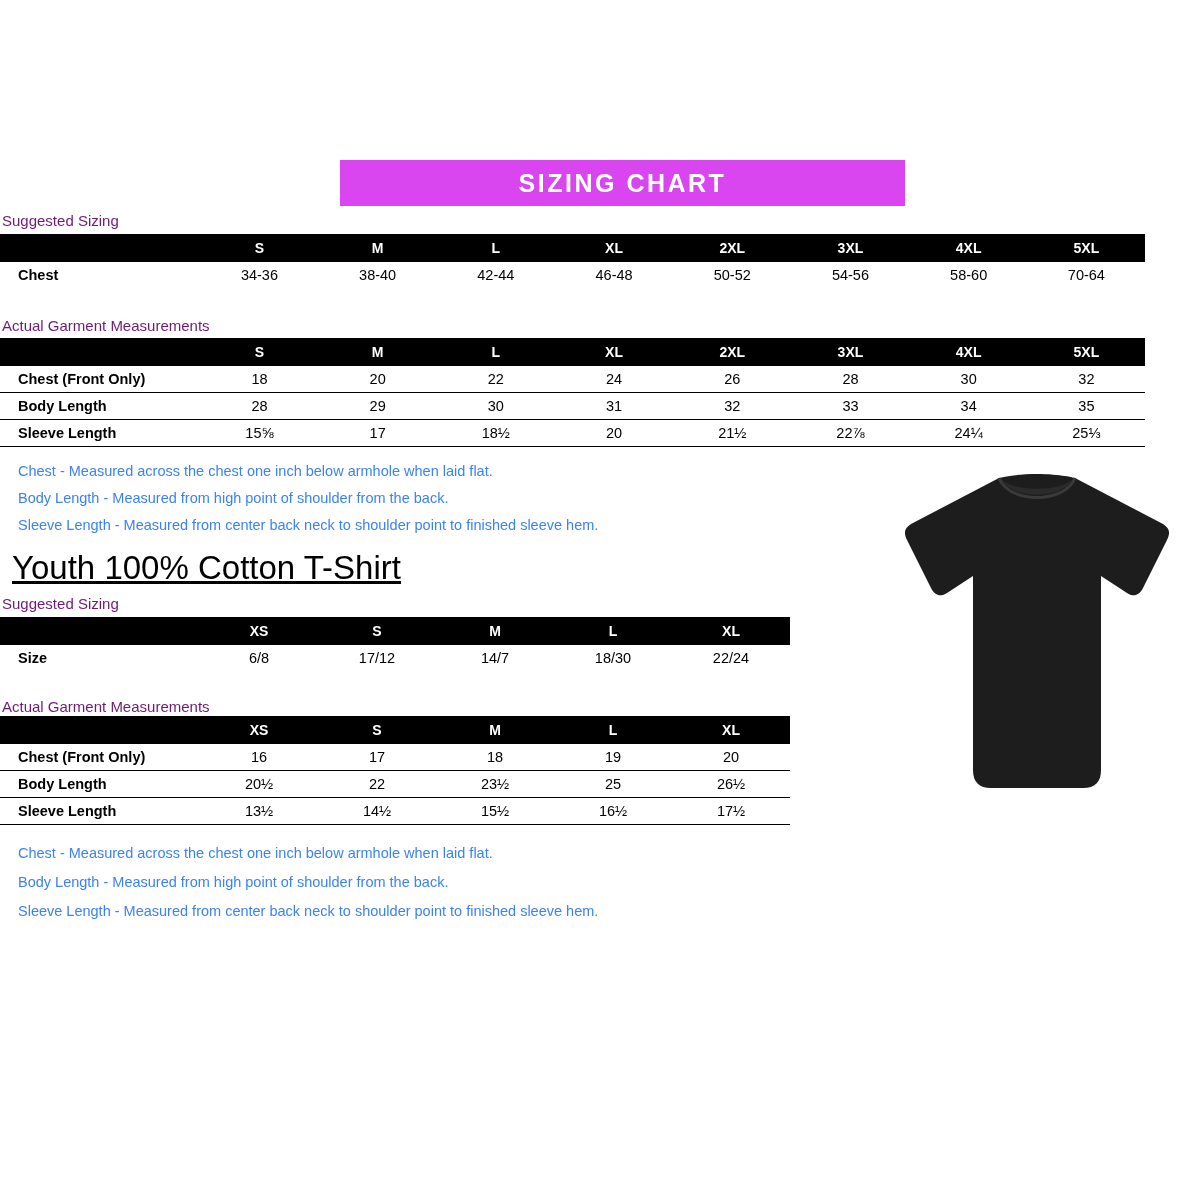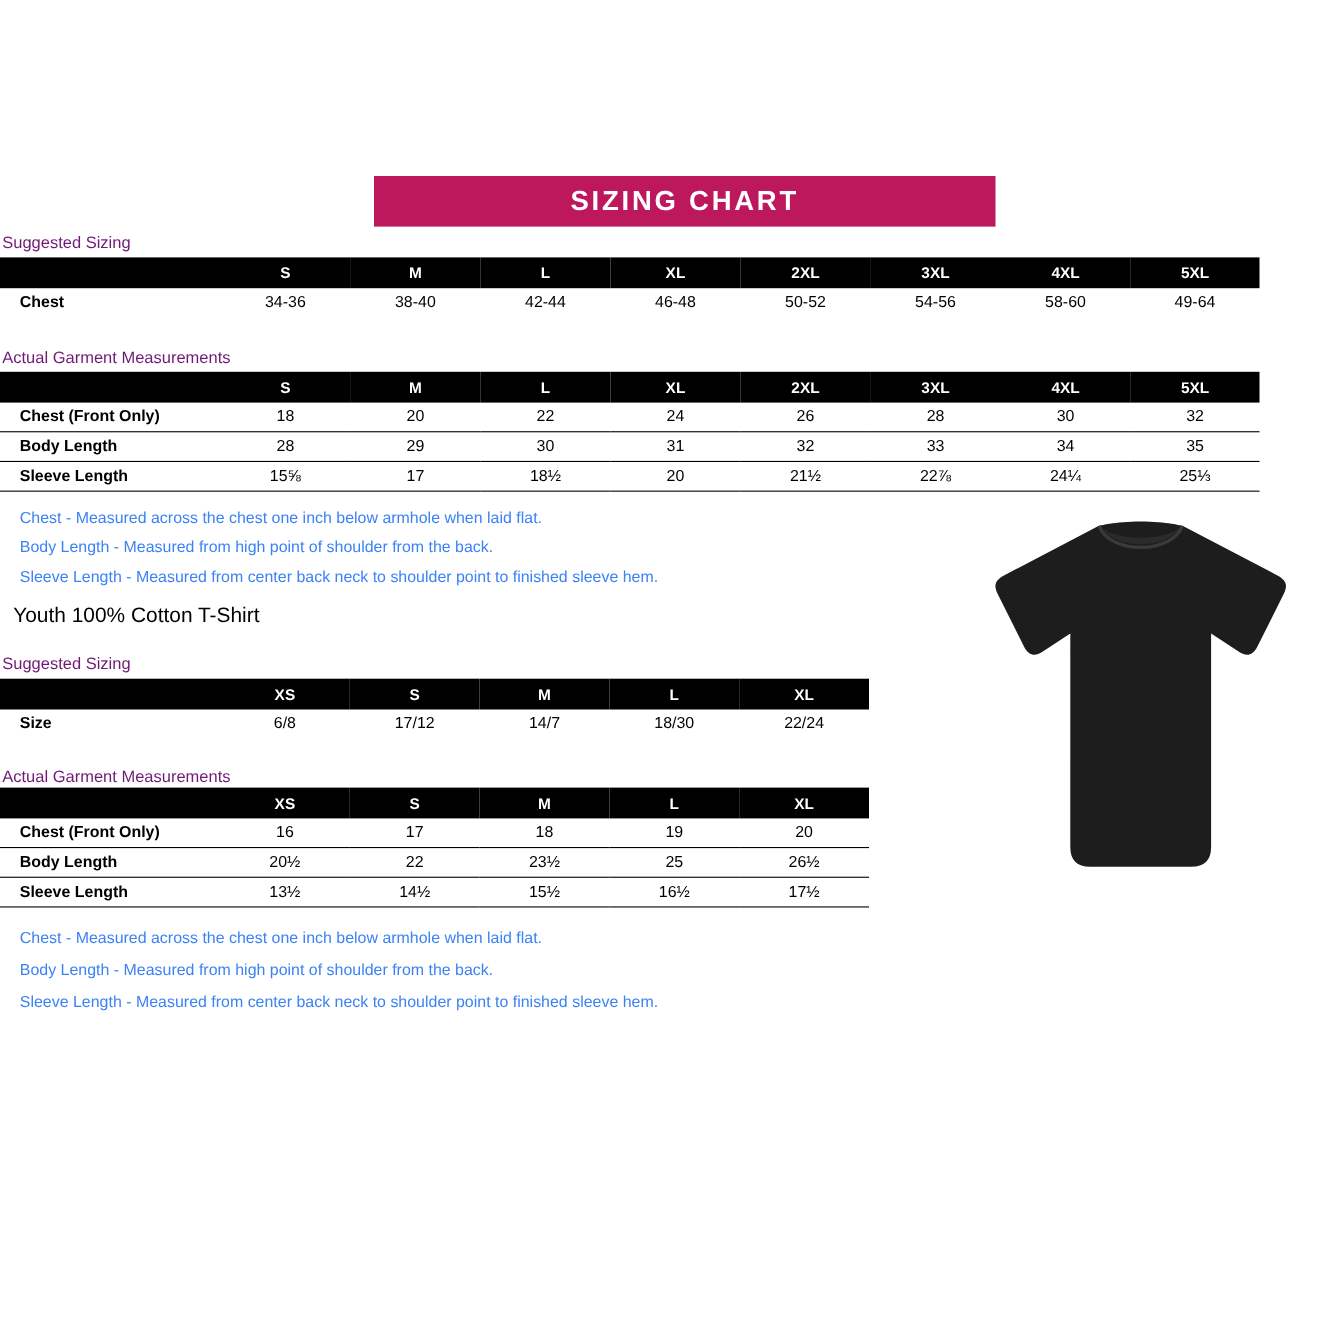--- a/index.html
+++ b/index.html
@@ -32,21 +32,21 @@
     font-weight: 400;
     letter-spacing: 0.2px;
     white-space: nowrap;
   }
   .sizing-banner {
     position: absolute;
     left: 340px;
     top: 160px;
     width: 565px;
     height: 46px;
-    background: #be185d;
+    background: #d946ef;
     color: #ffffff;
     display: flex;
     align-items: center;
     justify-content: center;
     font-size: 25px;
     font-weight: bold;
     letter-spacing: 2.5px;
   }
 
   .section-label {
@@ -104,23 +104,24 @@
     position: absolute;
     font-size: 14.5px;
     color: #3b82f6;
     white-space: nowrap;
   }
 
   .youth-title {
     position: absolute;
     left: 12px;
     top: 549px;
-    font-size: 19px;
+    font-size: 33px;
     font-weight: 400;
     white-space: nowrap;
+    text-decoration: underline;
   }
 
   
   .shirt-wrap {
     position: absolute;
     left: 895px;
     top: 470px;
     width: 285px;
     height: 340px;
   }
@@ -162,21 +163,21 @@
     <tbody>
       <tr>
         <td class="rowlabel">Chest</td>
         <td>34-36</td>
         <td>38-40</td>
         <td>42-44</td>
         <td>46-48</td>
         <td>50-52</td>
         <td>54-56</td>
         <td>58-60</td>
-        <td>49-64</td>
+        <td>70-64</td>
       </tr>
     </tbody>
   </table>
 
   <div class="section-label" style="left:2px; top:317px;">Actual Garment Measurements</div>
 
   <table class="sz striped" id="adult-actual" style="left:0px; top:338px; width:1145px;">
     <colgroup>
       <col style="width:200px">
         <col style="width:118px">

